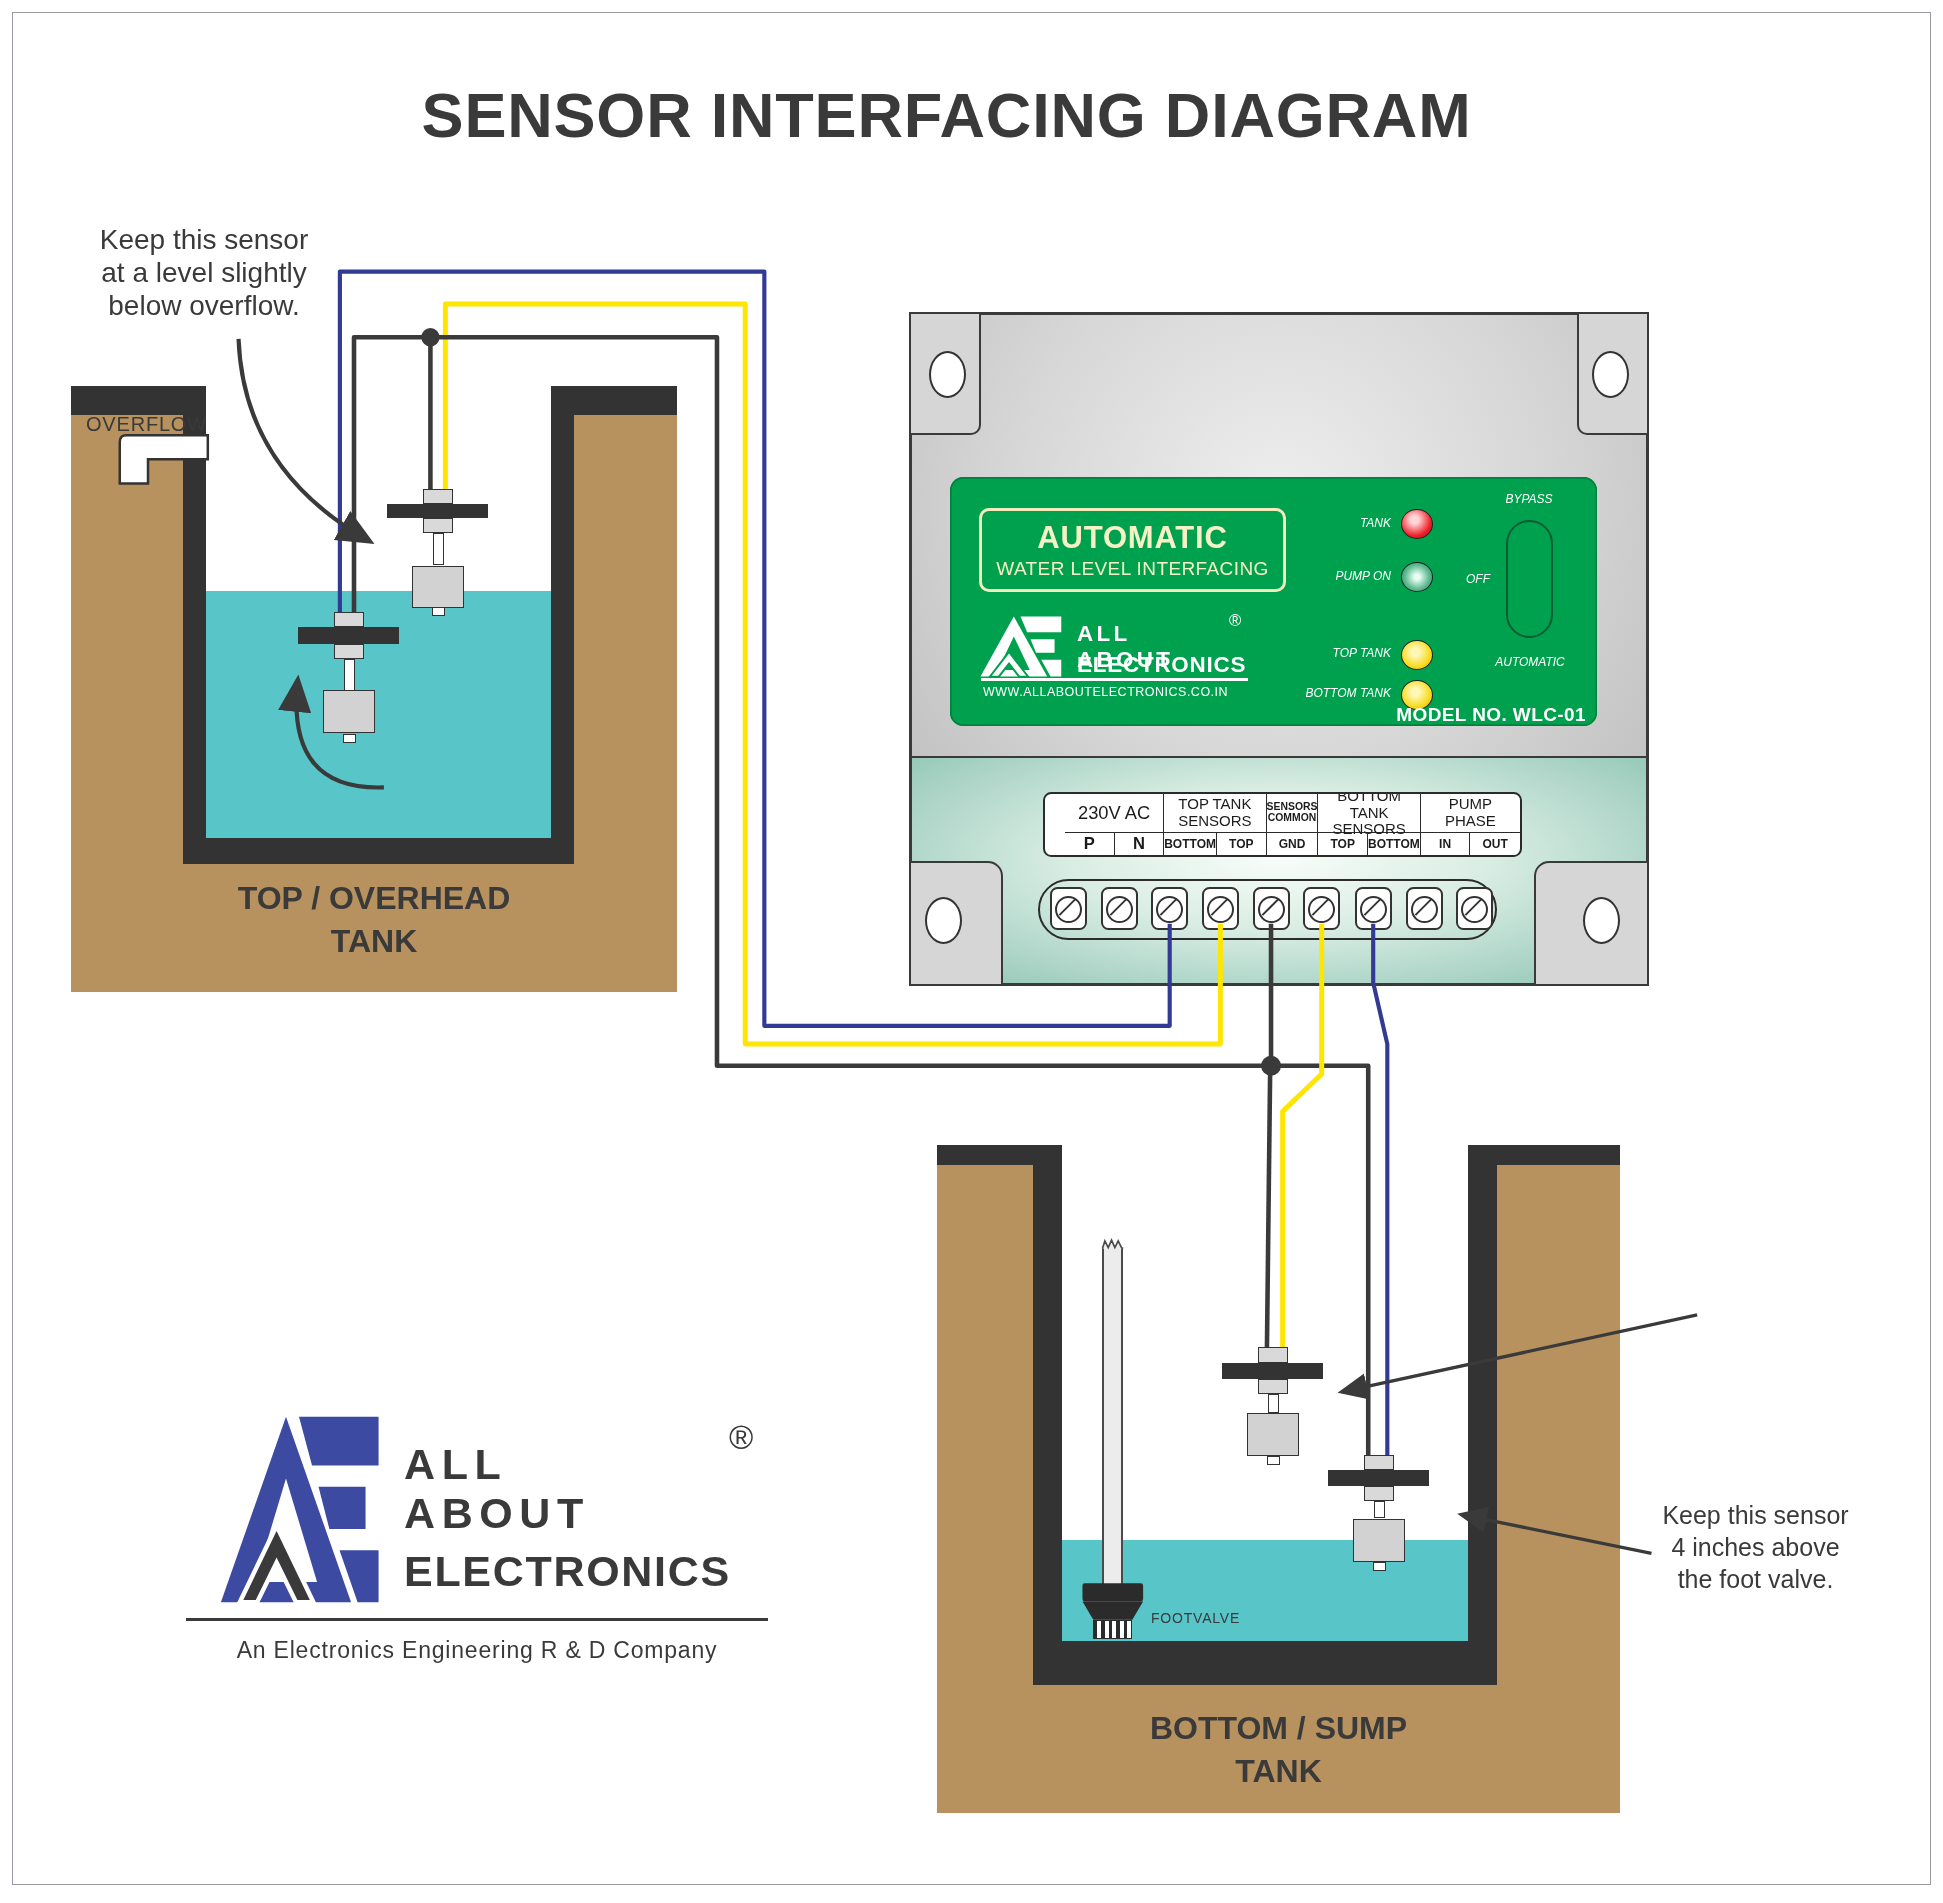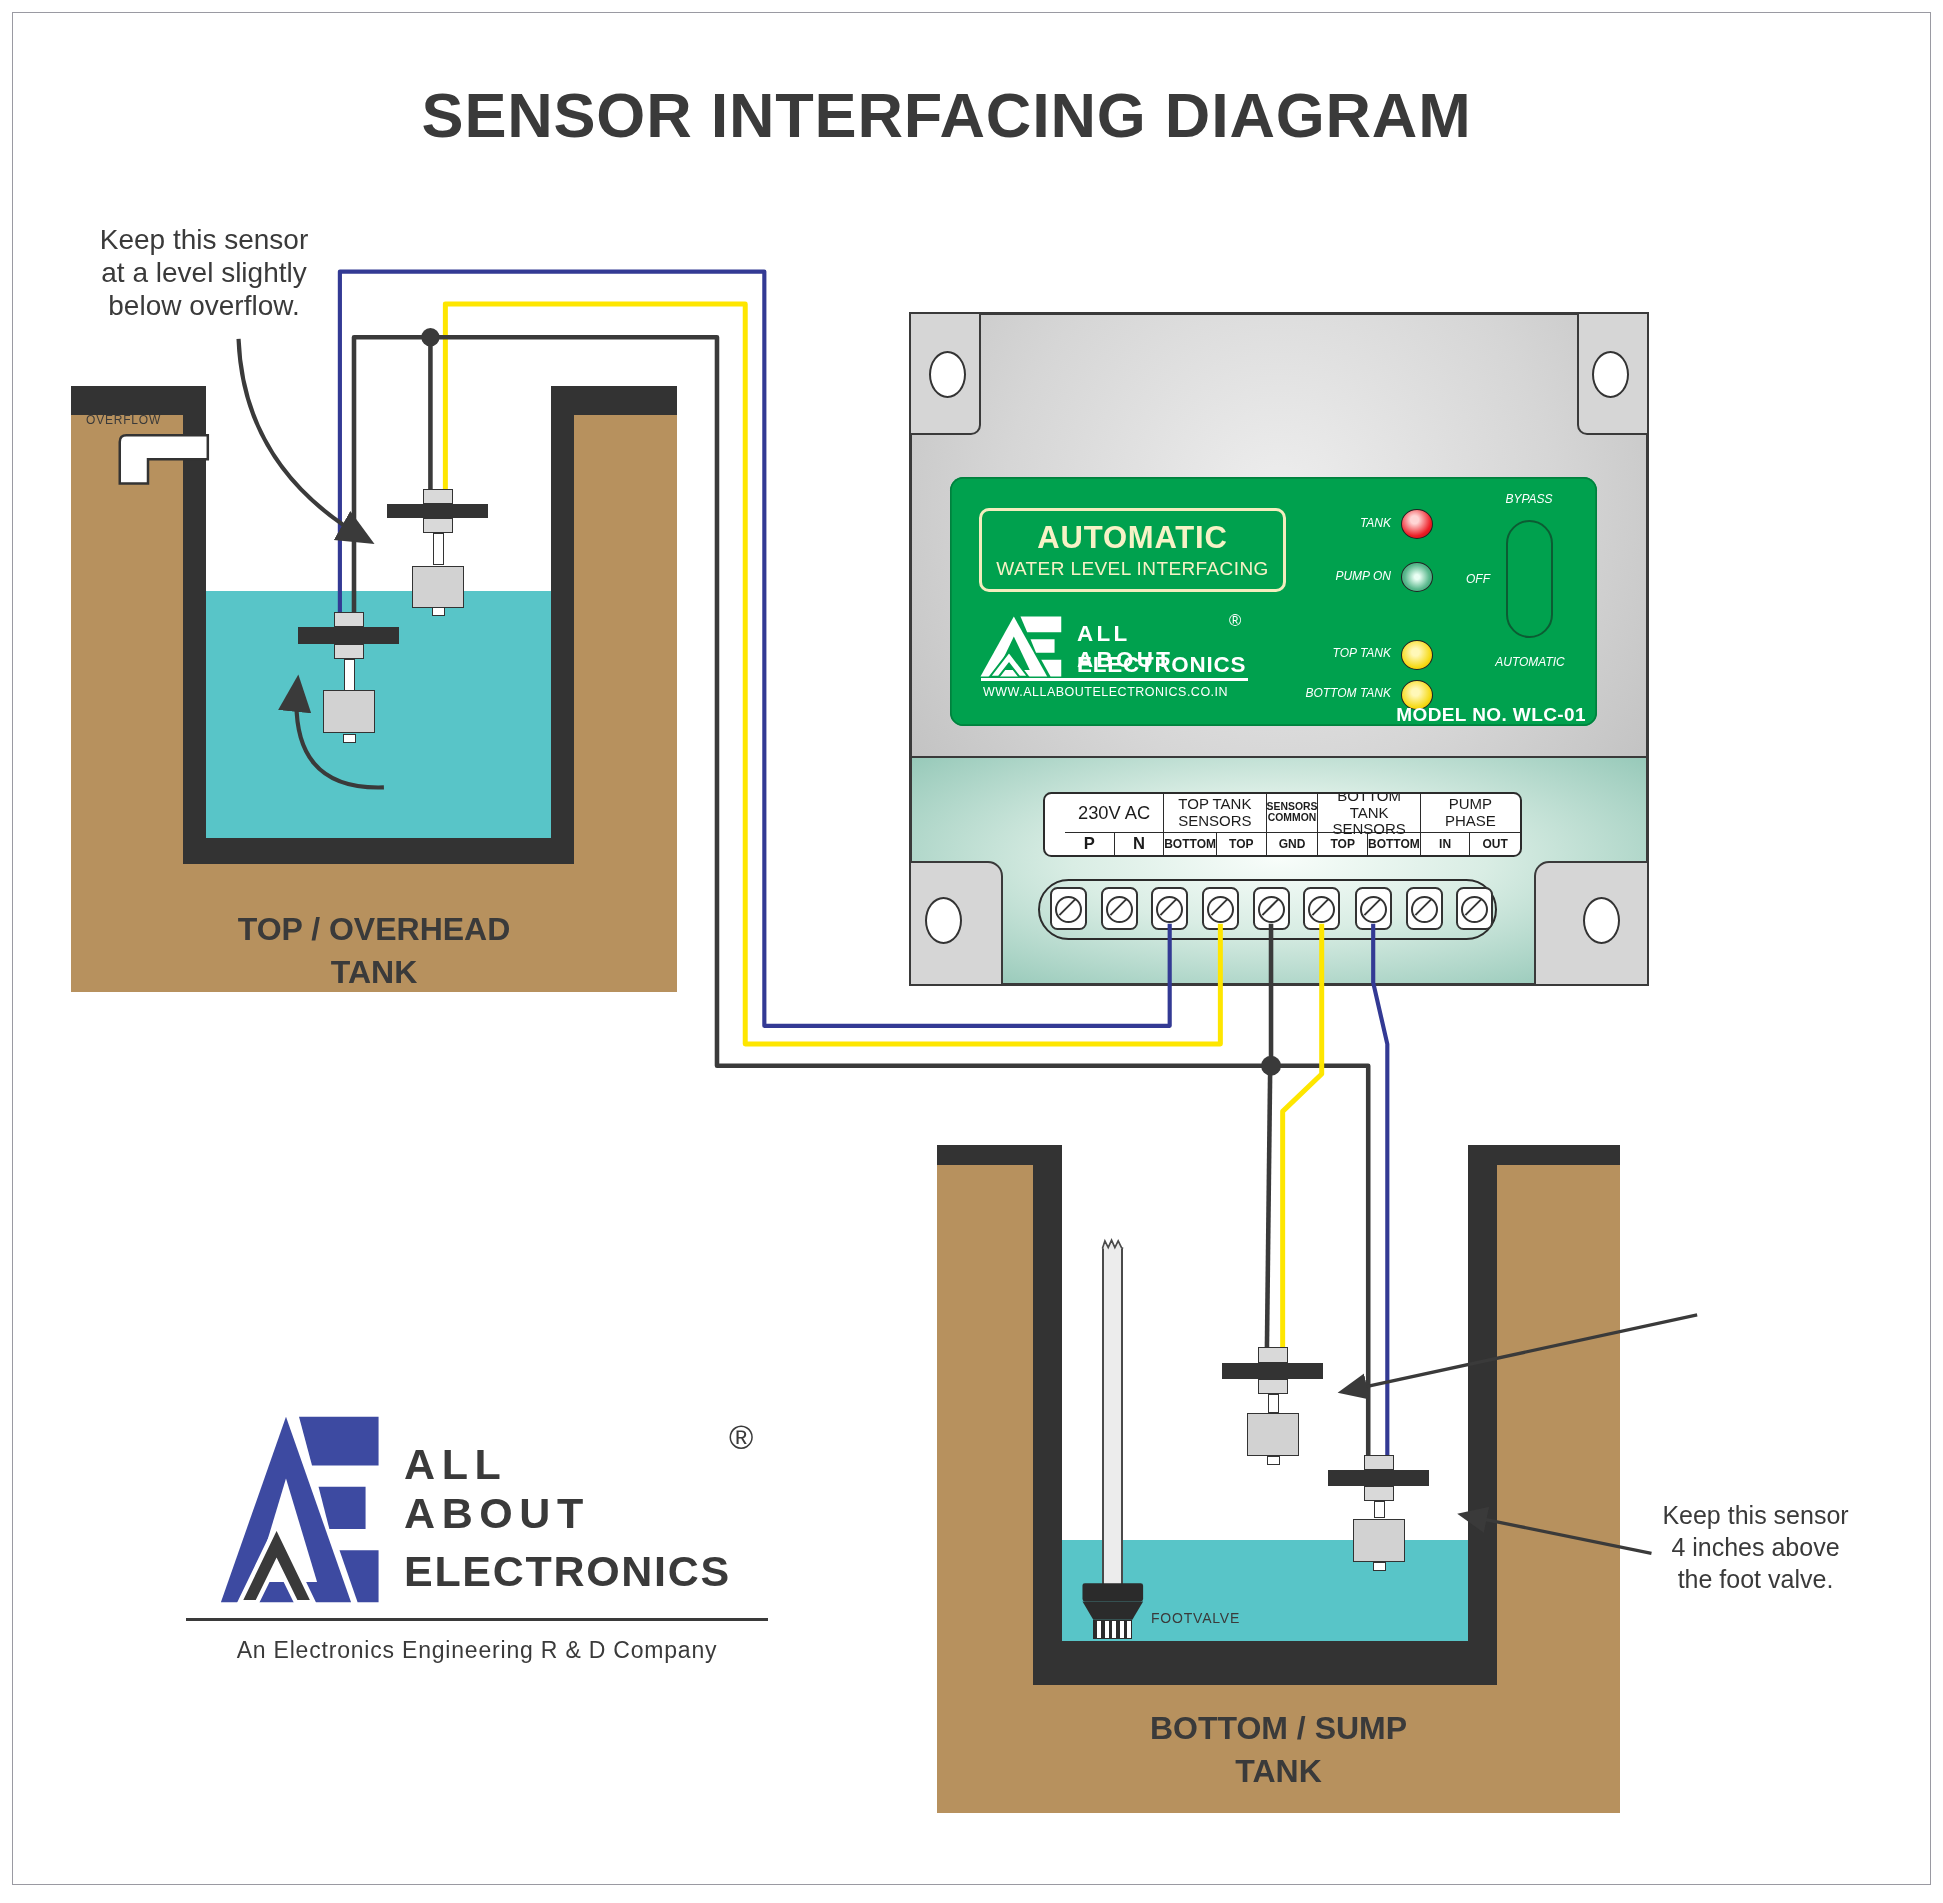--- a/index.html
+++ b/index.html
@@ -11,21 +11,21 @@
   .ctr{text-align:center;}
   .frame{left:11.6px;top:11.6px;width:1917px;height:1871px;border:1.7px solid #9a9aa2;}
   .title{left:332px;top:79px;width:1229px;font-size:63px;font-weight:bold;letter-spacing:0.8px;color:var(--ink,#3a3a3a);}
   .ann{color:var(--ink,#3a3a3a);font-size:28px;line-height:33px;}
   .ann-sm{color:var(--ink,#3a3a3a);font-size:25px;line-height:32px;}
   .brown{background:var(--brown,#b7915e);}
   .blk{background:#333333;}
   .white{background:#ffffff;}
   .water{background:var(--teal,#58c5c8);}
   .tank-label{font-size:32px;font-weight:bold;line-height:43px;color:var(--ink,#3a3a3a);}
-  .small-label{font-size:12px;color:var(--ink,#3a3a3a);letter-spacing:0.8px;}
+  .small-label{font-size:20px;color:var(--ink,#3a3a3a);letter-spacing:0.8px;}
   
   .bar{background:#333333;}
   .nut{background:#d9d9d9;border:1.7px solid #333;box-sizing:border-box;}
   .stem{background:#fff;border:1.7px solid #333;box-sizing:border-box;}
   .float{background:#d2d2d2;border:1.7px solid #333;box-sizing:border-box;}
   .stub{background:#fff;border:1.7px solid #333;box-sizing:border-box;}
   
   .ctl-box{left:909px;top:312px;width:740px;height:674px;border:3.3px solid #3a3a3a;box-sizing:border-box;
     background:radial-gradient(circle at 50% 28%, #eeeeee 0%, #d6d6d6 45%, #b2b2b2 100%);}
   .tab{background:#d6d6d6;border:2.5px solid #3a3a3a;box-sizing:border-box;}
@@ -79,21 +79,21 @@
     <div class="abs brown" style="left:71px;top:386px;width:606px;height:606px;"></div>
     <div class="abs blk" style="left:183px;top:415px;width:391px;height:449px;"></div>
     <div class="abs white" style="left:206px;top:386px;width:345px;height:451px;"></div>
     <div class="abs water" style="left:206px;top:591px;width:345px;height:247px;"></div>
     <div class="abs blk" style="left:71px;top:386px;width:135px;height:29px;"></div>
     <div class="abs blk" style="left:551px;top:386px;width:126px;height:29px;"></div>
     <div class="abs small-label" style="left:86px;top:413px;">OVERFLOW</div>
     <svg class="abs" style="left:0;top:0;" width="1944" height="1903" viewBox="0 0 2340 2291">
       <path d="M250,524 L152,524 Q144,524 144,532 L144,582 L178,582 L178,553 L250,553 Z" fill="#fff" stroke="#333" stroke-width="3"></path>
     </svg>
-    <div class="abs tank-label ctr pre" style="left:71px;top:908px;width:606px;">TOP / OVERHEAD
+    <div class="abs tank-label ctr pre" style="left:71px;top:877px;width:606px;">TOP / OVERHEAD
 TANK</div>
   </div>
 
   <div class="grp">
     <div class="abs brown" style="left:937px;top:1165px;width:683px;height:648px;"></div>
     <div class="abs blk" style="left:1033px;top:1165px;width:464px;height:520px;"></div>
     <div class="abs white" style="left:1062px;top:1145px;width:406px;height:496px;"></div>
     <div class="abs water" style="left:1062px;top:1540px;width:406px;height:101px;"></div>
     <div class="abs blk" style="left:937px;top:1145px;width:125px;height:20px;"></div>
     <div class="abs blk" style="left:1468px;top:1145px;width:152px;height:20px;"></div>

